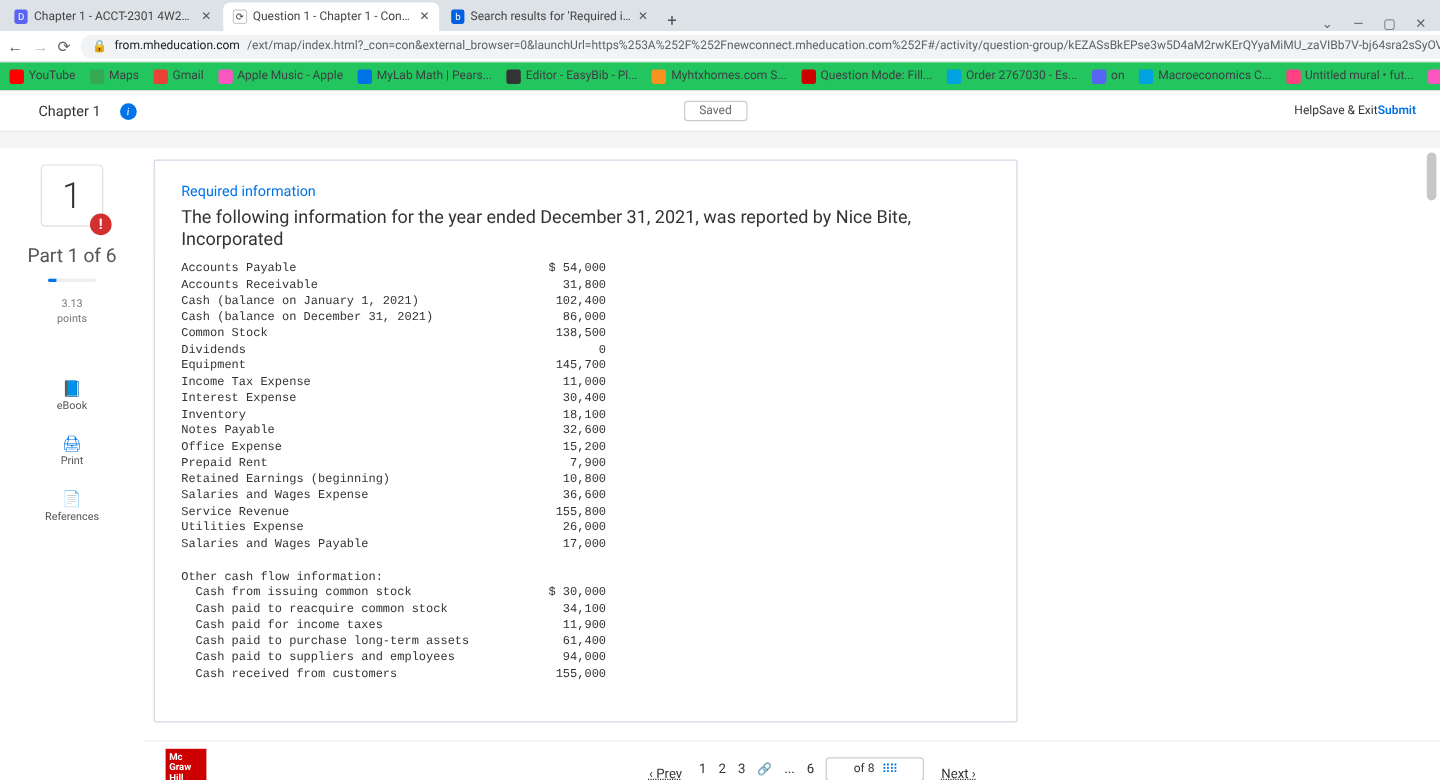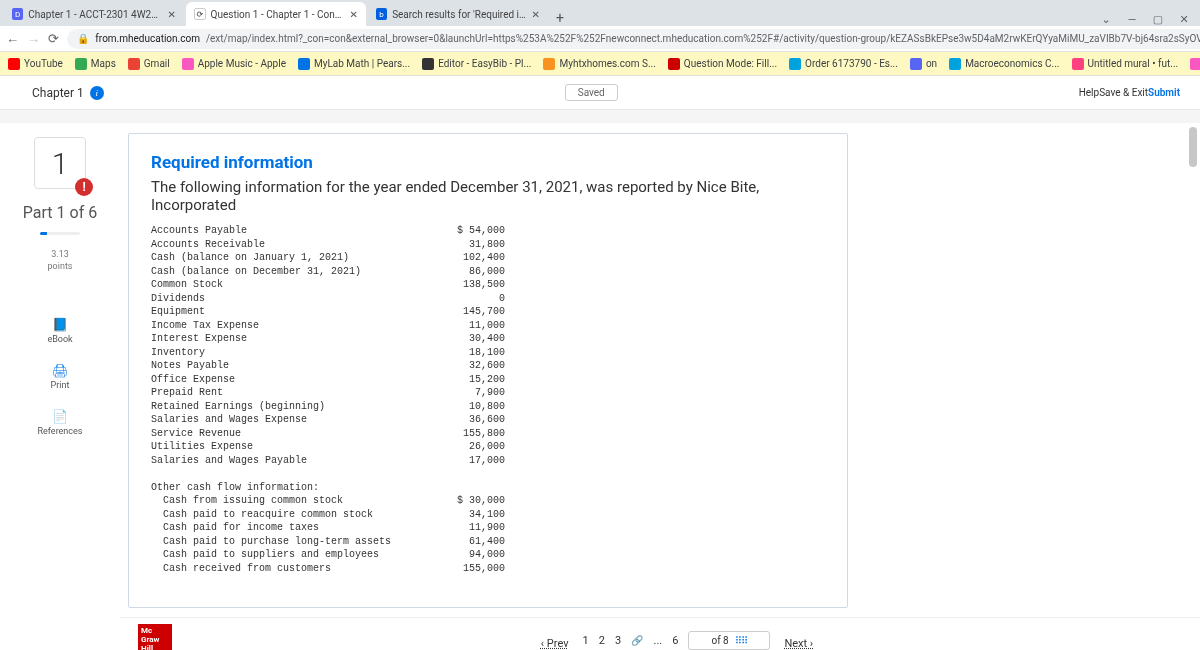--- a/index.html
+++ b/index.html
@@ -12,47 +12,47 @@
 .tab-title { white-space:nowrap; overflow:hidden; text-overflow:ellipsis; }
 .tab-close { font-size:10px; color:#555; }
 .new-tab { width:20px; text-align:center; font-size:14px; color:#555; }
 
 .addr-row { height:26px; background:#fff; display:flex; align-items:center; padding:0 6px; gap:8px; border-bottom:1px solid #e1e1e1; }
 .nav-ico { color:#5f6368; font-size:13px; width:16px; text-align:center; }
 .url-bar { flex:1; height:20px; background:#f1f3f4; border-radius:10px; display:flex; align-items:center; padding:0 10px; font-size:10px; color:#5f6368; gap:6px; }
 .url-host { color:#202124; }
 .win-ico { width:20px; text-align:center; color:#5f6368; font-size:11px; }
 
-.bookmarks { height:24px; background:#fef9c3; display:flex; align-items:center; padding:0 8px; gap:12px; border-bottom:1px solid #e1e1e1; font-size:10px; color:#3c4043; }
+.bookmarks { height:24px; background:#22c55e; display:flex; align-items:center; padding:0 8px; gap:12px; border-bottom:1px solid #e1e1e1; font-size:10px; color:#3c4043; }
 .bm { display:flex; align-items:center; gap:4px; white-space:nowrap; }
 .bm-ico { width:12px; height:12px; border-radius:2px; display:inline-block; }
 
 .app-header { height:34px; background:#fff; display:flex; align-items:center; padding:0 20px 0 32px; border-bottom:1px solid #e8e8e8; }
-.app-title { font-size:12px; color:#333; display:flex; align-items:center; gap:6px; }
+.app-title { font-size:12px; color:#333; display:flex; align-items:center; gap:16px; }
 .info-i { width:14px; height:14px; border-radius:50%; background:#0073e6; color:#fff; font-size:9px; display:flex; align-items:center; justify-content:center; font-style:italic; font-family:serif; }
 .saved-pill { margin:0 auto; font-size:10px; color:#666; border:1px solid #ccc; border-radius:3px; padding:2px 12px; }
 .hdr-right { display:flex; align-items:flex-start; font-size:10px; }
 .hdr-link { color:#333; }
 .submit-link { color:#0073e6; font-weight:600; }
 .check-wrap { position:relative; display:inline-block; }
 
 .work { display:flex; height:calc(650px - 26px - 26px - 24px - 34px); background:#fff; }
 .side { width:120px; padding:14px 0; display:flex; flex-direction:column; align-items:center; gap:8px; }
 .qnum-box { width:52px; height:52px; border:1px solid #ddd; border-radius:4px; display:flex; align-items:center; justify-content:center; font-size:30px; font-weight:300; position:relative; }
 .bang { position:absolute; right:-8px; bottom:-8px; width:18px; height:18px; border-radius:50%; background:#d32f2f; color:#fff; font-size:12px; display:flex; align-items:center; justify-content:center; font-weight:700; }
 .part-label { font-size:16px; color:#555; margin-top:6px; }
 .prog-bar { width:40px; height:3px; background:#eee; border-radius:2px; margin-top:2px; overflow:hidden; }
 .prog-fill { width:17%; height:100%; background:#0073e6; }
 .pts { font-size:9px; color:#777; margin-top:6px; text-align:center; line-height:1.3; }
 .side-tool { margin-top:10px; display:flex; flex-direction:column; align-items:center; gap:2px; font-size:9px; color:#555; }
 .side-ico { width:16px; height:16px; display:flex; align-items:center; justify-content:center; font-size:13px; color:#0073e6; }
 
 .main { flex:1; overflow-y:auto; padding:10px 20px 10px 8px; position:relative; }
 .q-card { border:1px solid #cfd8e3; border-radius:2px; padding:18px 22px; max-width:720px; }
-.req-title { color:#0073e6; font-weight:700; font-size:17px; margin-bottom:6px; }
+.req-title { color:#0073e6; font-weight:400; font-size:12px; margin-bottom:6px; }
 .req-sub { font-style:italic; font-size:11px; color:#444; margin-bottom:8px; }
 .body-txt { font-size:15px; color:#333; margin-bottom:10px; }
 .fin-table { font-family:"Courier New",monospace; font-size:10px; line-height:1.35; white-space:pre; color:#333; margin-bottom:14px; }
 .req-h { font-weight:700; font-size:11px; margin:14px 0 6px; }
 .req-item { font-size:11px; }
 
 .footer { height:46px; background:#fff; border-top:1px solid #eee; display:flex; align-items:center; padding:0 18px; position:absolute; bottom:0; left:0; right:0; }
 .mgh-logo { width:34px; height:34px; background:#c00; color:#fff; font-size:8px; line-height:1.1; display:flex; flex-direction:column; justify-content:center; padding:2px 3px; font-weight:700; }
 .pager { margin:12px auto; display:flex; align-items:flex-end; gap:14px; font-size:11px; }
 .pager-btn { color:#333; text-decoration:underline dotted; }
@@ -133,21 +133,21 @@
   <span class="bm">
       <span class="bm-ico" style="background:#f7931e"></span>
       <span>Myhtxhomes.com S...</span>
     </span>
   <span class="bm">
       <span class="bm-ico" style="background:#c00"></span>
       <span>Question Mode: Fill...</span>
     </span>
   <span class="bm">
       <span class="bm-ico" style="background:#00a3e0"></span>
-      <span>Order 6173790 - Es...</span>
+      <span>Order 2767030 - Es...</span>
     </span>
   <span class="bm">
       <span class="bm-ico" style="background:#5865f2"></span>
       <span>on</span>
     </span>
   <span class="bm">
       <span class="bm-ico" style="background:#00a3e0"></span>
       <span>Macroeconomics C...</span>
     </span>
   <span class="bm">

